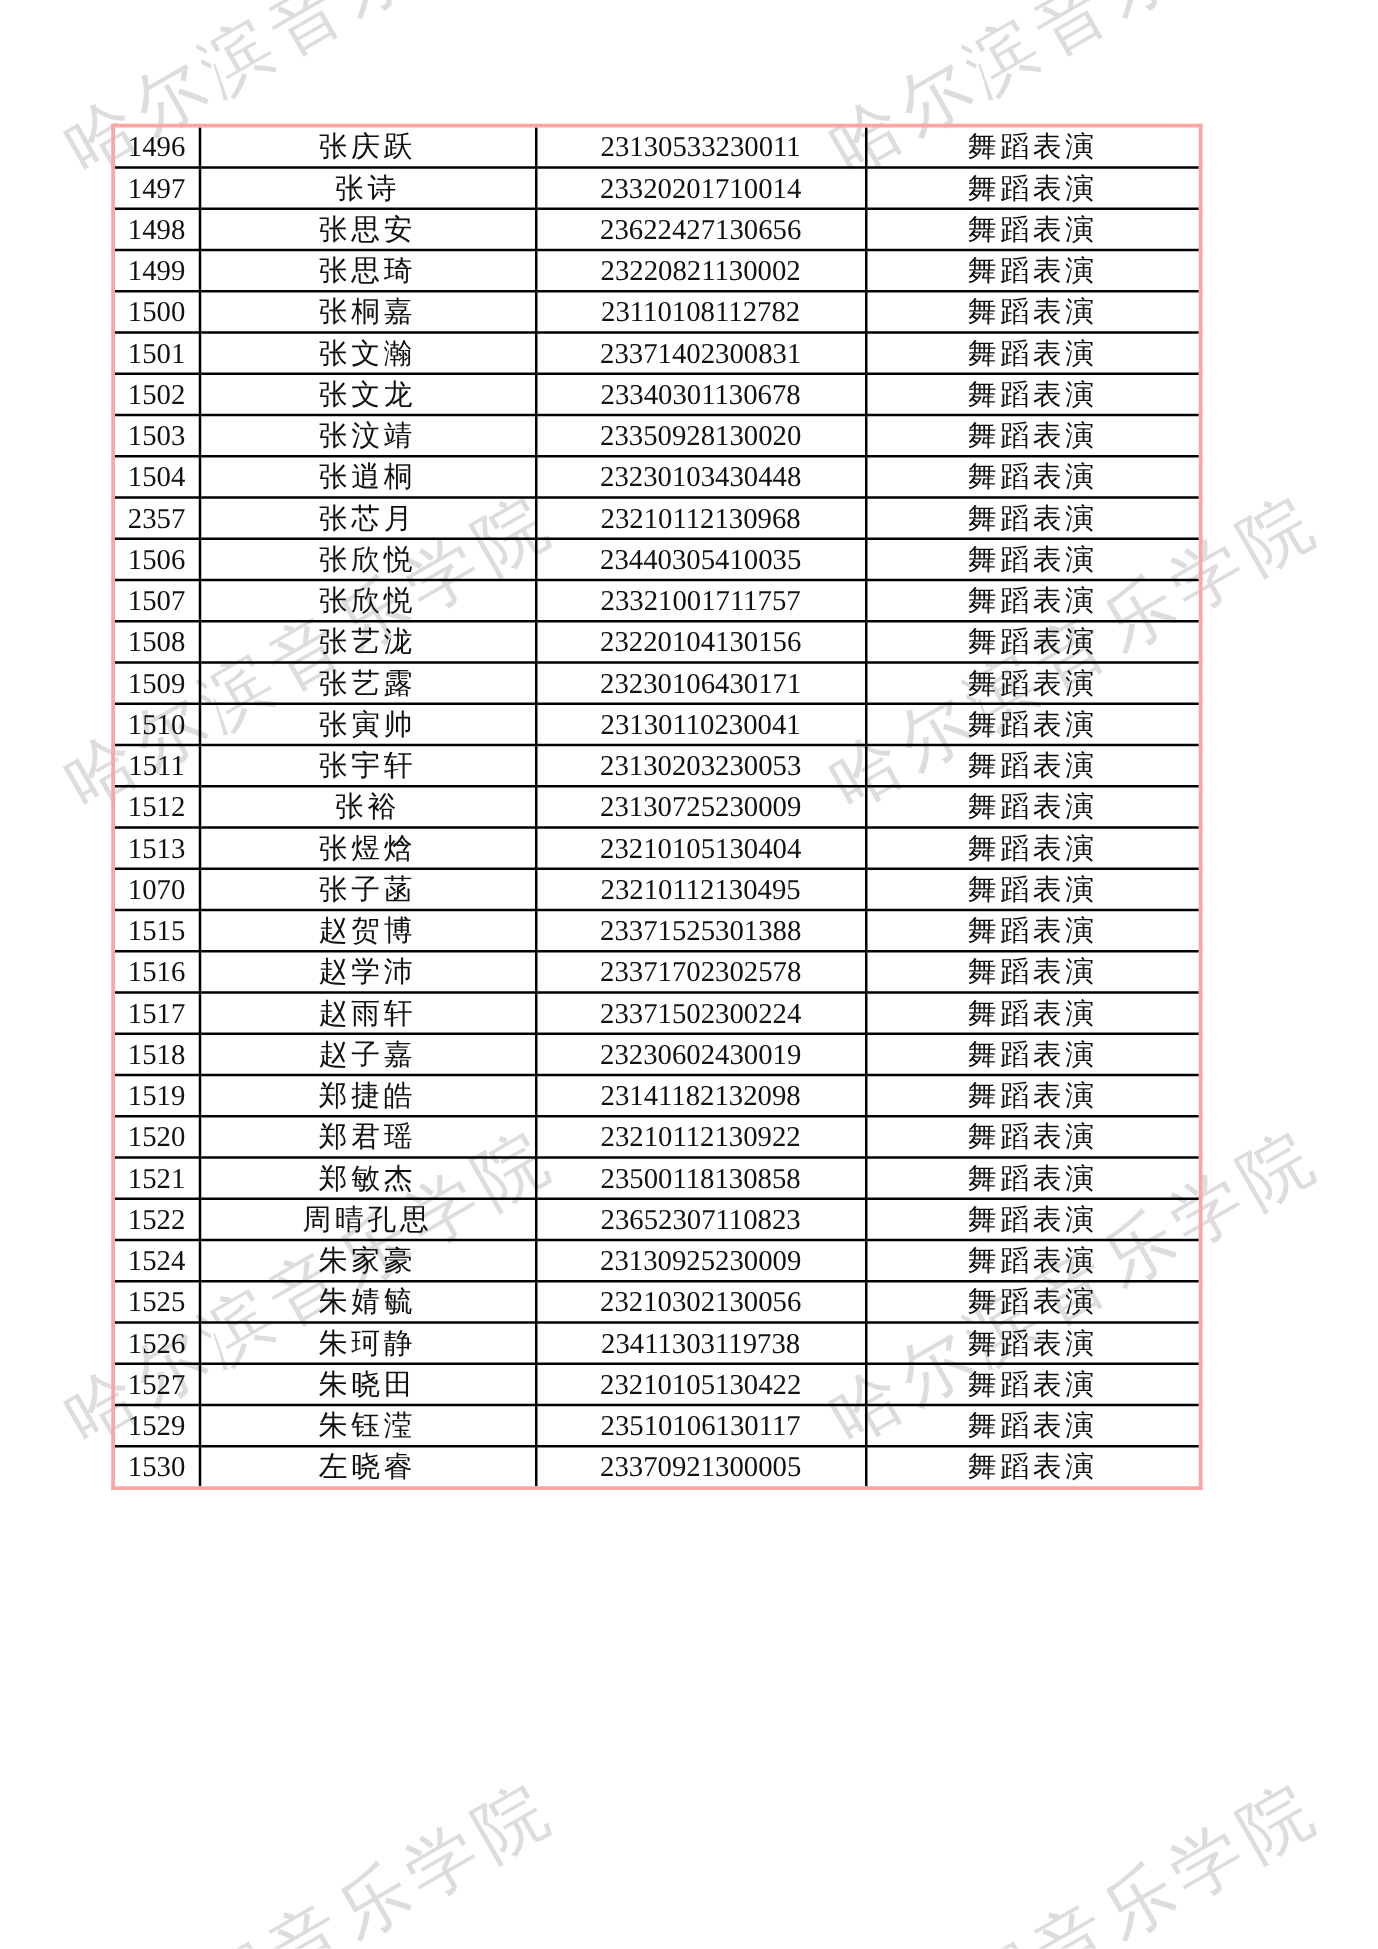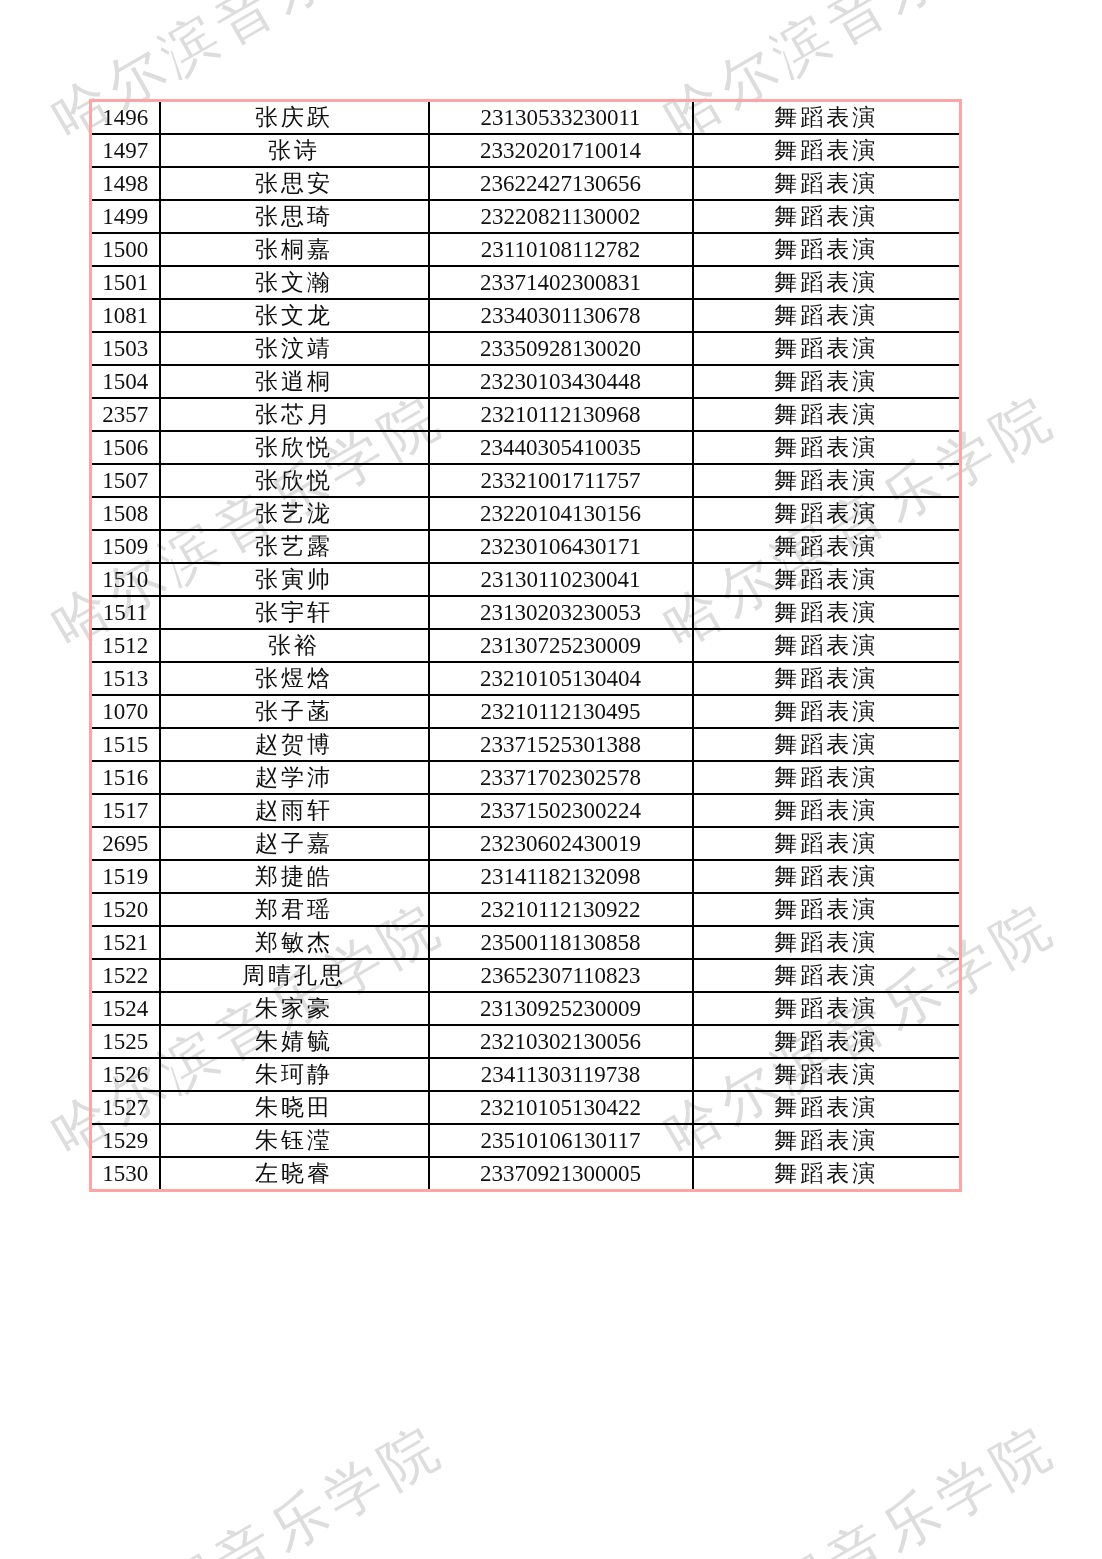--- a/index.html
+++ b/index.html
@@ -125,21 +125,21 @@
             <td class="c2">23110108112782</td>
             <td class="c3">舞蹈表演</td>
           </tr>
           <tr>
             <td class="c0">1501</td>
             <td class="c1">张文瀚</td>
             <td class="c2">23371402300831</td>
             <td class="c3">舞蹈表演</td>
           </tr>
           <tr>
-            <td class="c0">1081</td>
+            <td class="c0">1502</td>
             <td class="c1">张文龙</td>
             <td class="c2">23340301130678</td>
             <td class="c3">舞蹈表演</td>
           </tr>
           <tr>
             <td class="c0">1503</td>
             <td class="c1">张汶靖</td>
             <td class="c2">23350928130020</td>
             <td class="c3">舞蹈表演</td>
           </tr>
@@ -221,21 +221,21 @@
             <td class="c2">23371702302578</td>
             <td class="c3">舞蹈表演</td>
           </tr>
           <tr>
             <td class="c0">1517</td>
             <td class="c1">赵雨轩</td>
             <td class="c2">23371502300224</td>
             <td class="c3">舞蹈表演</td>
           </tr>
           <tr>
-            <td class="c0">2695</td>
+            <td class="c0">1518</td>
             <td class="c1">赵子嘉</td>
             <td class="c2">23230602430019</td>
             <td class="c3">舞蹈表演</td>
           </tr>
           <tr>
             <td class="c0">1519</td>
             <td class="c1">郑捷皓</td>
             <td class="c2">23141182132098</td>
             <td class="c3">舞蹈表演</td>
           </tr>

